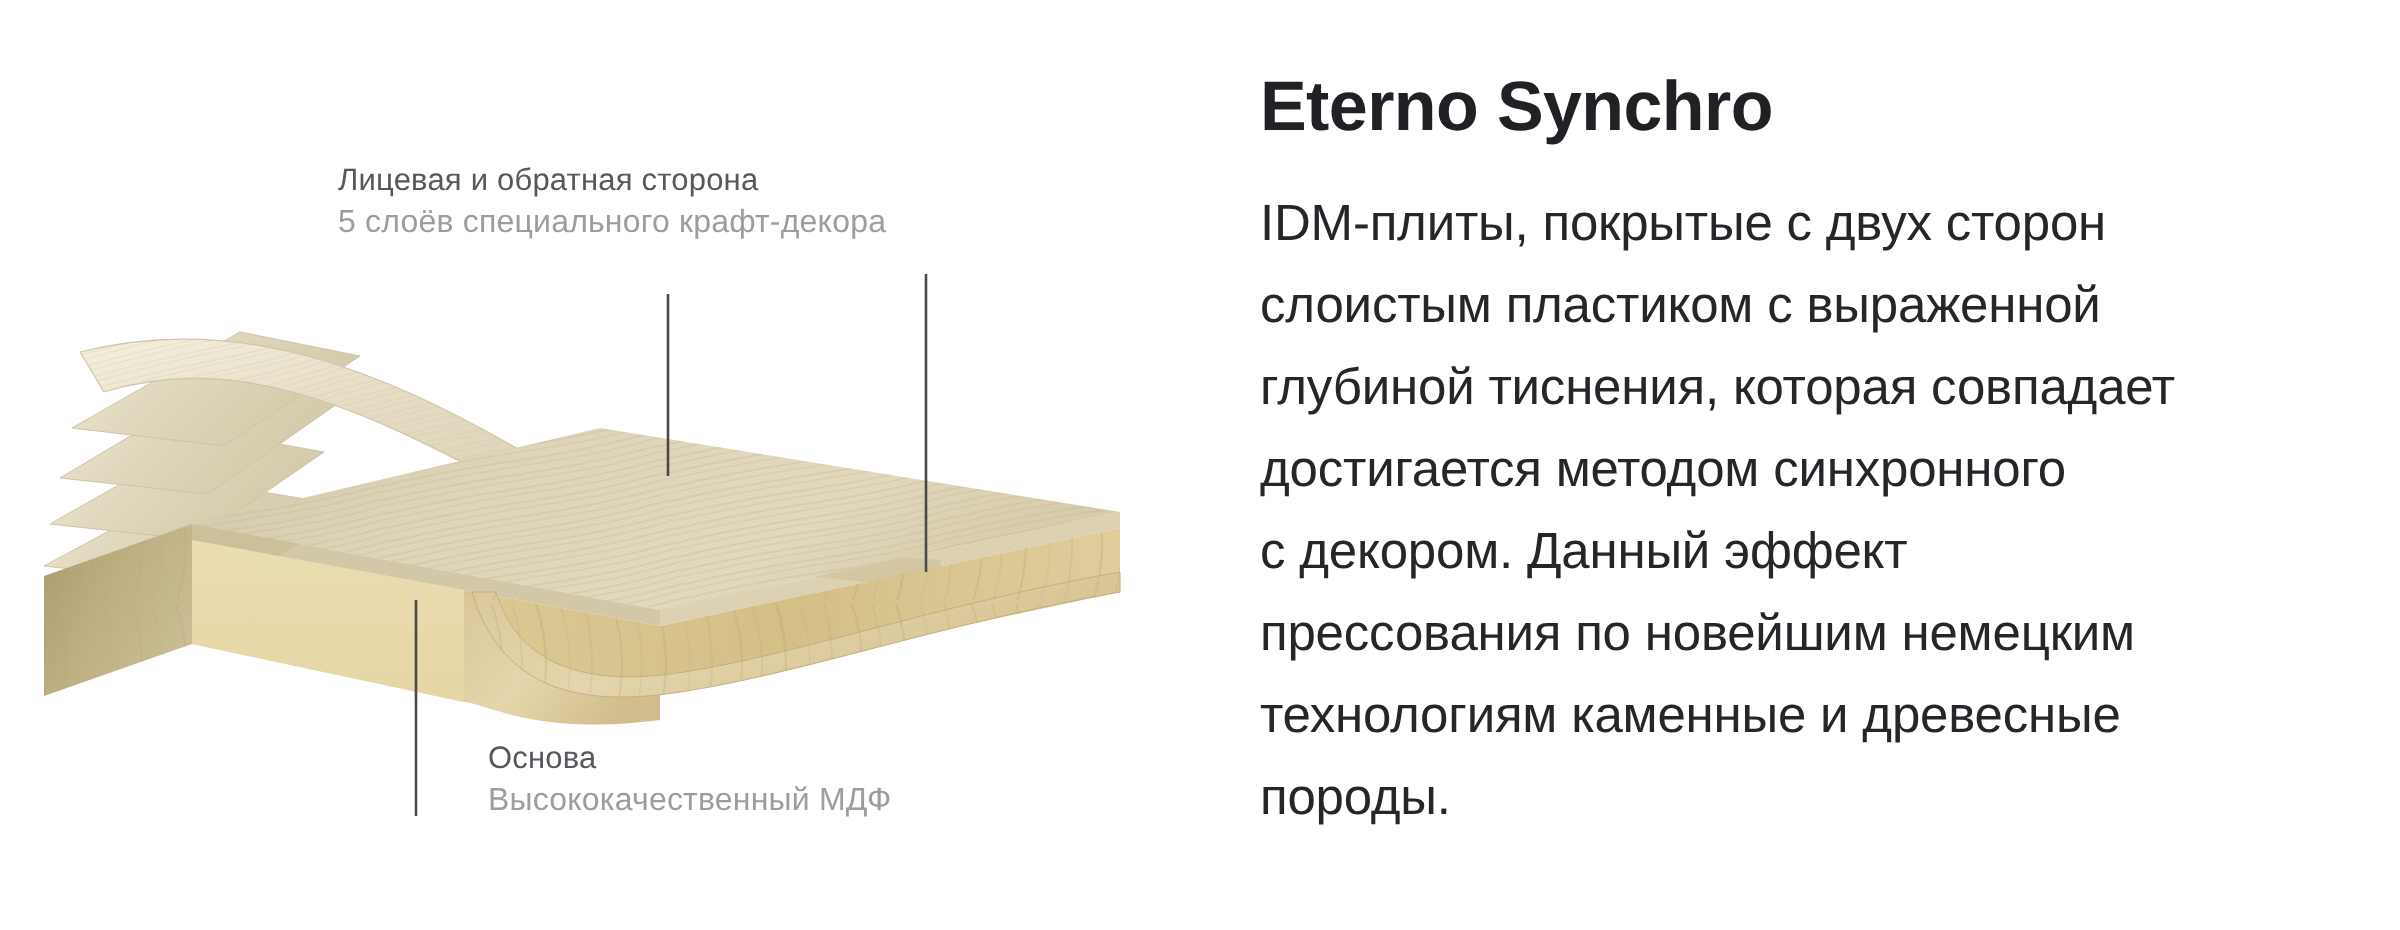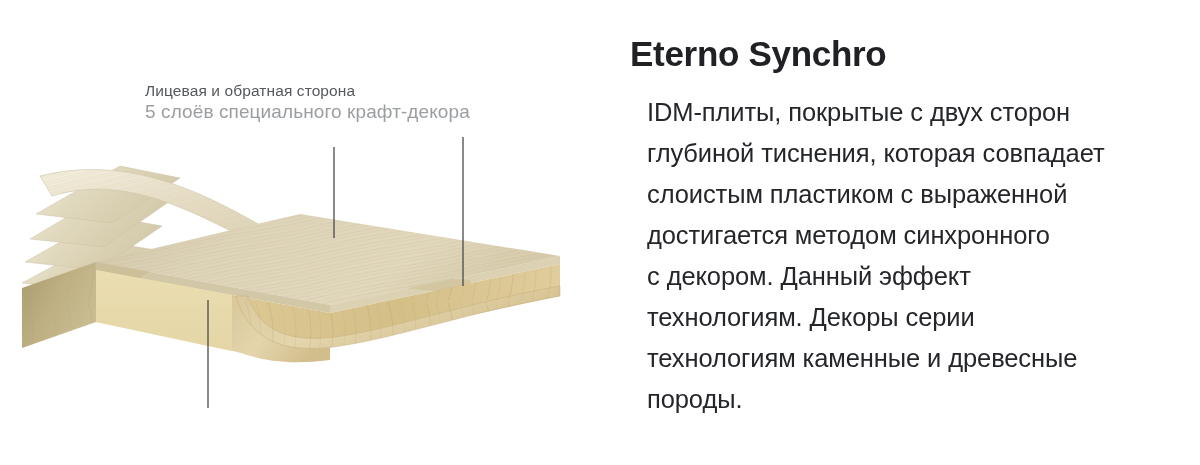--- a/index.html
+++ b/index.html
@@ -29,29 +29,30 @@
     top: 0;
     width: 600px;
     height: 465px;
   }
   .illus-svg { display: block; width: 600px; height: 465px; }
 
   
   .callout {
     position: absolute;
     white-space: nowrap;
+    margin-left: 24px;
   }
   .callout-title {
     font-size: 15.5px;
     line-height: 21px;
     color: #55585c;
     letter-spacing: 0.1px;
   }
   .callout-sub {
-    font-size: 19px;
+    font-size: 16px;
     line-height: 21px;
     color: #9b9ea1;
     letter-spacing: 0.1px;
   }
   #callout-top { left: 145px; top: 80px; }
   #callout-bottom { left: 220px; top: 369px; }
 
   
   .text-col {
     position: absolute;
@@ -74,21 +75,21 @@
     position: absolute;
     left: 0;
     top: 92px;
     width: 530px;
     font-size: 25.5px;
     line-height: 41px;
     color: #24262a;
     letter-spacing: -0.1px;
     margin: 0;
   }
-  .body-line { display: block; margin-left: 17px; }
+  .body-line { display: block; }
 </style>
 </head>
 <body>
 
 <div class="page">
 
   <div class="illustration">
     <svg class="illus-svg" viewBox="0 0 600 465" xmlns="http://www.w3.org/2000/svg">
       <defs>
         <linearGradient id="gTop" x1="0" y1="0" x2="1" y2="0.3">
@@ -211,28 +212,32 @@
       <line x1="463" y1="137" x2="463" y2="286" stroke="#4a4a4a" stroke-width="1.3"></line>
       <line x1="208" y1="300" x2="208" y2="408" stroke="#4a4a4a" stroke-width="1.3"></line>
     </svg>
   </div>
 
   <div class="callout" id="callout-top">
     <div class="callout-title">Лицевая и обратная сторона</div>
     <div class="callout-sub">5 слоёв специального крафт-декора</div>
   </div>
 
+  <div class="callout" id="callout-bottom">
+    <div class="callout-title">Основа</div>
+    <div class="callout-sub">Высококачественный МДФ</div>
+  </div>
 
   <div class="text-col">
     <h1 class="heading">Eterno Synchro</h1>
     <p class="body-copy">
       <span class="body-line">IDM-плиты, покрытые с двух сторон</span>
+      <span class="body-line">слоистым пластиком с выраженной</span>
       <span class="body-line">глубиной тиснения, которая совпадает</span>
-      <span class="body-line">слоистым пластиком с выраженной</span>
       <span class="body-line">достигается методом синхронного</span>
       <span class="body-line">с декором. Данный эффект</span>
-      <span class="body-line">технологиям. Декоры серии</span>
+      <span class="body-line">прессования по новейшим немецким</span>
       <span class="body-line">технологиям каменные и древесные</span>
       <span class="body-line">породы.</span>
     </p>
   </div>
 
 </div>
 
 </body></html>

